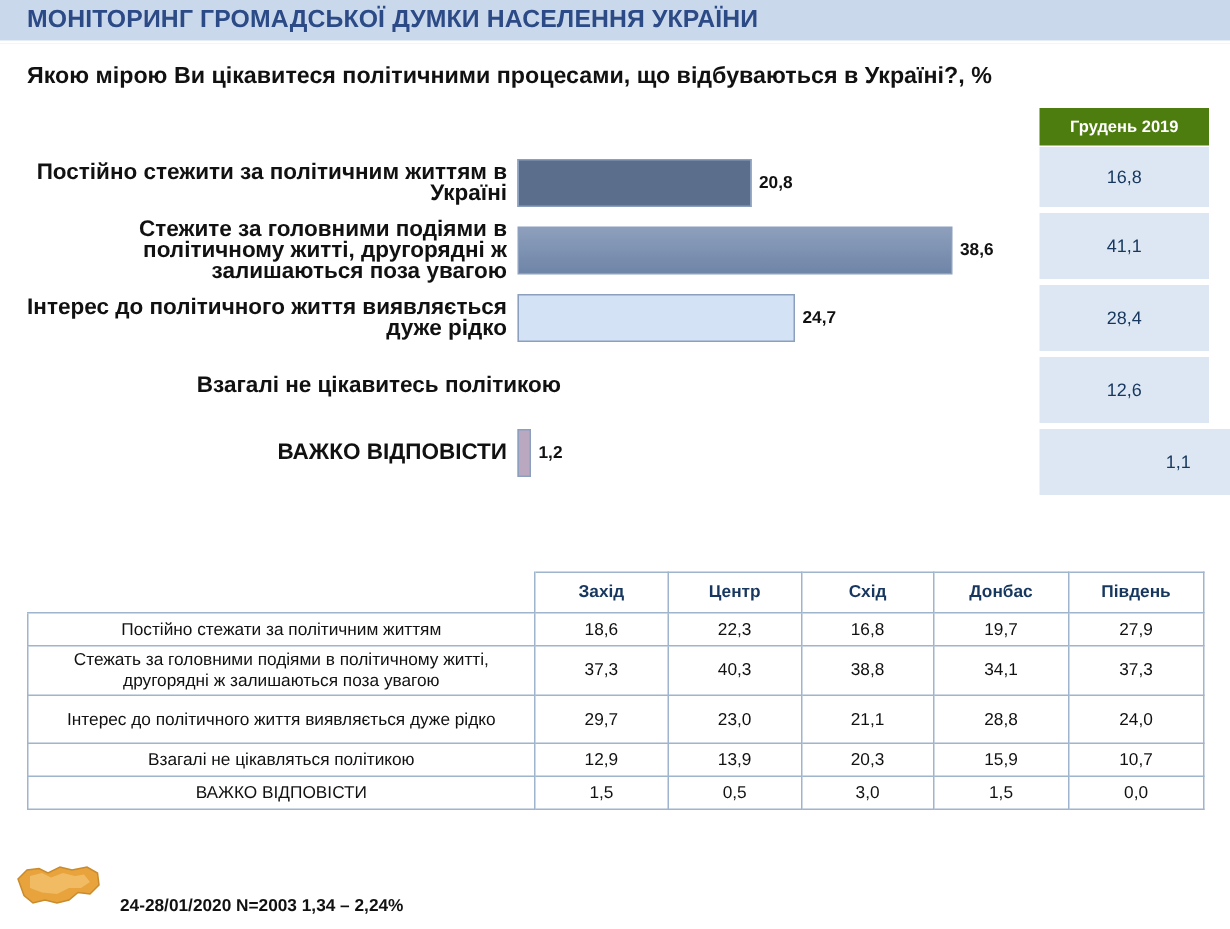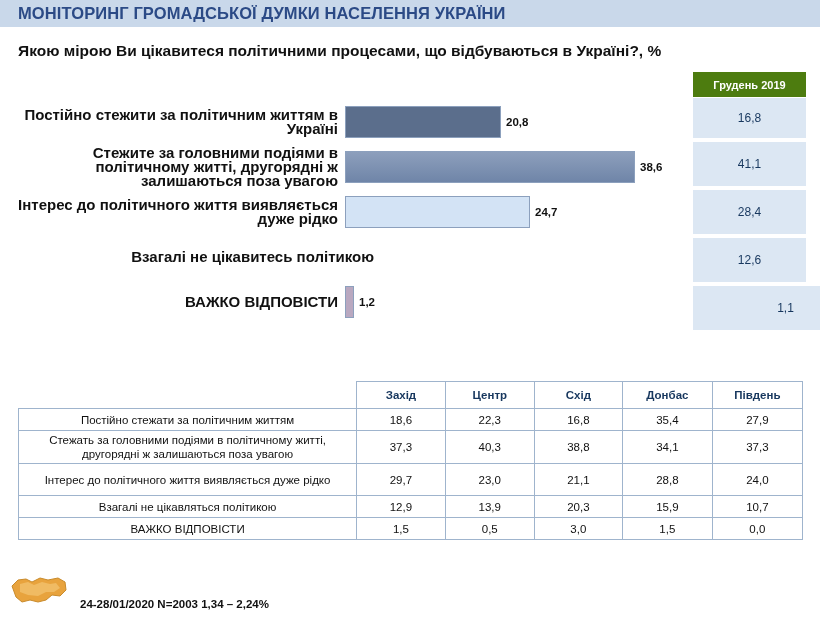--- a/index.html
+++ b/index.html
@@ -249,21 +249,21 @@
         <th>Донбас</th>
         <th>Південь</th>
       </tr>
     </thead>
     <tbody>
       <tr style="height:22px;">
         <td class="rowlabel">Постійно стежати за політичним життям</td>
         <td class="num">18,6</td>
         <td class="num">22,3</td>
         <td class="num">16,8</td>
-        <td class="num">35,4</td>
+        <td class="num">19,7</td>
         <td class="num">27,9</td>
       </tr>
       <tr style="height:32px;">
         <td class="rowlabel">Стежать за  головними подіями в політичному житті, другорядні ж залишаються поза   увагою</td>
         <td class="num">37,3</td>
         <td class="num">40,3</td>
         <td class="num">38,8</td>
         <td class="num">34,1</td>
         <td class="num">37,3</td>
       </tr>

